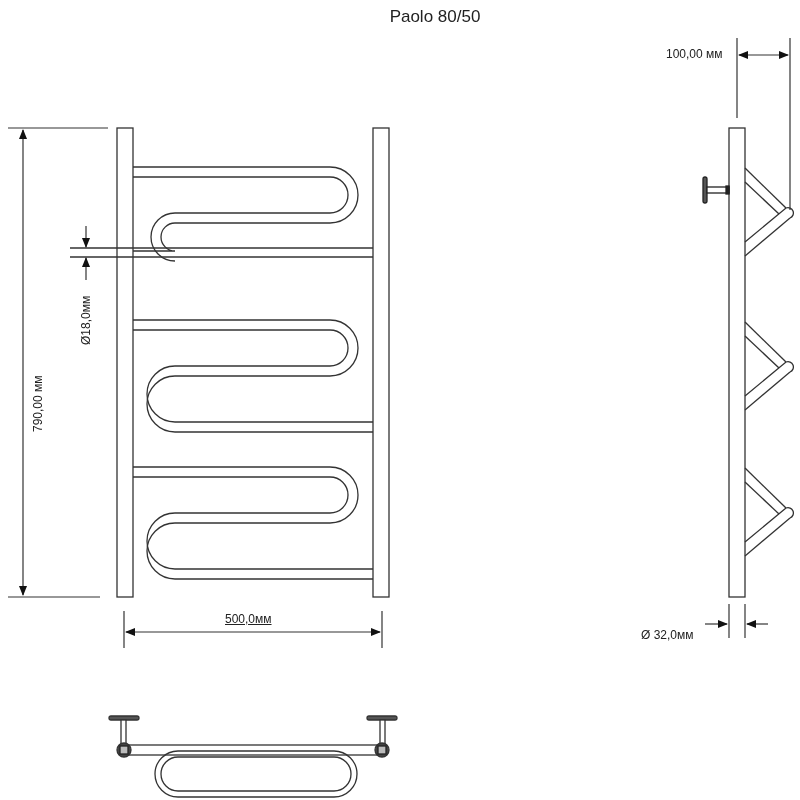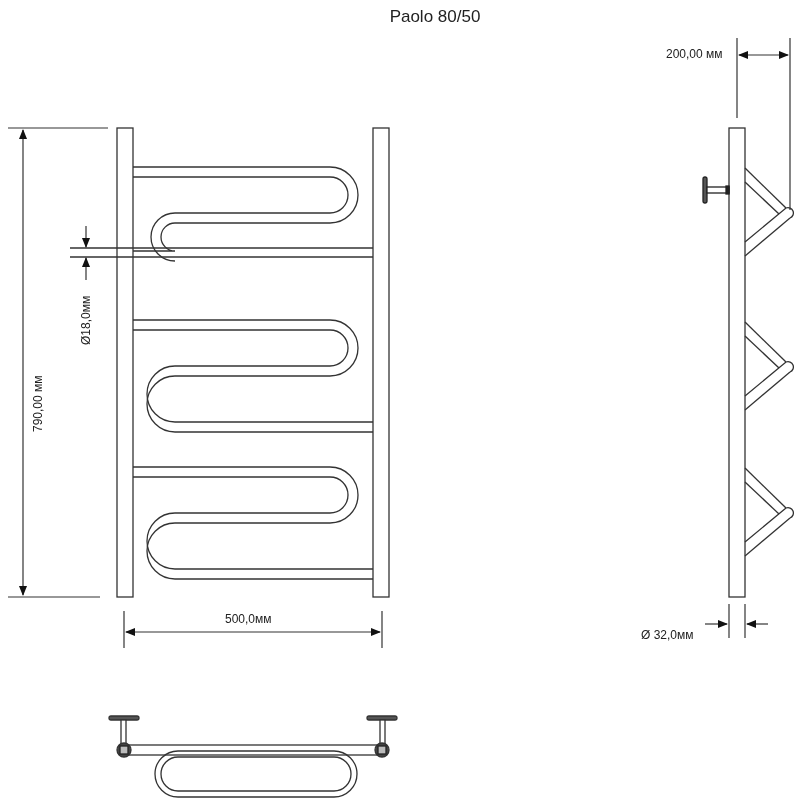--- a/index.html
+++ b/index.html
@@ -125,15 +125,15 @@
       <rect x="367" y="716" width="30" height="4" rx="2" fill="#555"></rect>
       <rect x="380" y="720" width="5" height="24" fill="#fff"></rect>
       <circle cx="382" cy="750" r="7" fill="#444"></circle>
       <rect x="378" y="746" width="8" height="8" fill="#bbb" stroke="#222"></rect>
     </g>
   </g>
 </svg>
 
 <div class="lbl rot" style="left:31px; top:432px;">790,00 мм</div>
 <div class="lbl rot" style="left:79px; top:345px;">Ø18,0мм</div>
-<div class="lbl" style="left:225px; top:612px;">500,0мм</div>
-<div class="lbl" style="left:666px; top:47px;">200,00 мм</div>
+<div class="lbl" style="left:225px; top:612px;text-decoration:underline;">500,0мм</div>
+<div class="lbl" style="left:666px; top:47px;">100,00 мм</div>
 <div class="lbl" style="left:641px; top:628px;">Ø 32,0мм</div>
 
 </body></html>

